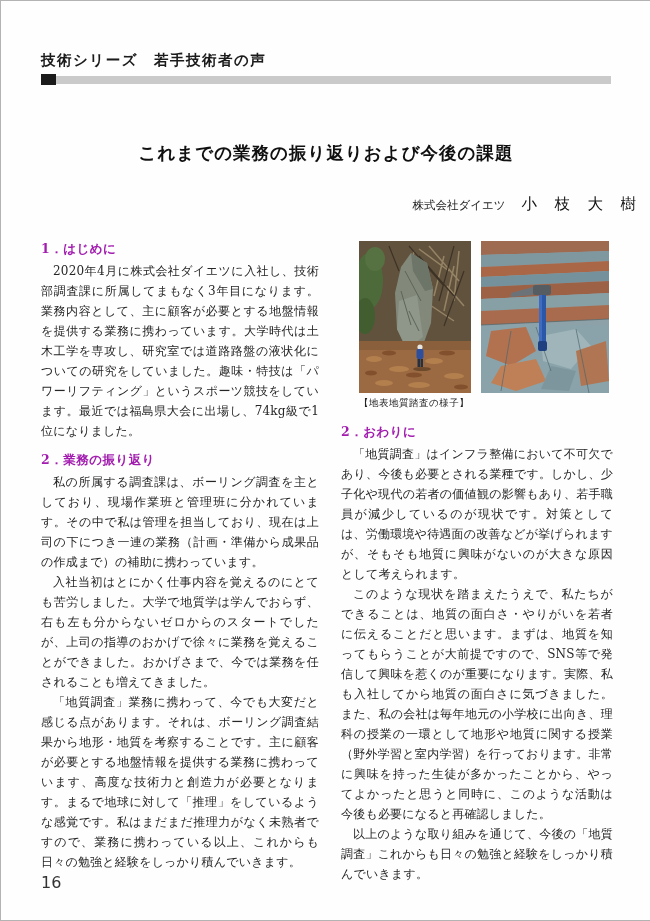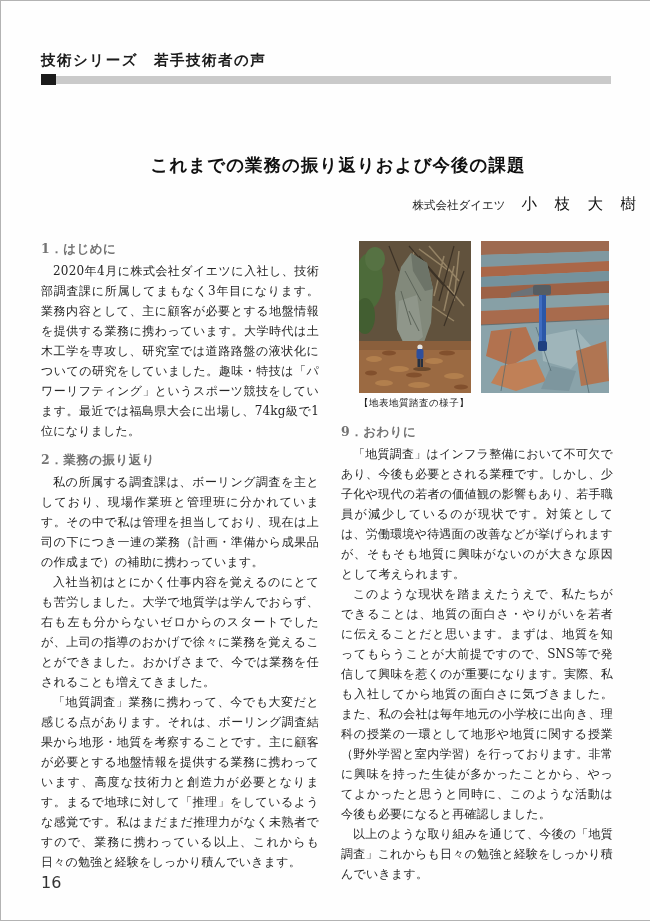--- a/index.html
+++ b/index.html
@@ -19,34 +19,34 @@
   .series-title {
     font-family:"DejaVu Sans","Liberation Sans",sans-serif;
     font-weight:bold; font-size:14.5px; letter-spacing:1.5px; color:#1b1b1b;
   }
   .series-rule { display:flex; align-items:center; margin-top:4px; height:11px; }
   .rule-square { width:15px; height:11px; background:#1b1b1b; flex:0 0 auto; }
   .rule-bar { flex:1; height:8px; background:#cacaca; }
 
   
   .article-title {
-    position:absolute; top:140px; left:40px; width:570px; margin:12px;
+    position:absolute; top:140px; left:40px; width:570px; margin:0;
     text-align:center; font-size:17.5px; font-weight:bold;
     letter-spacing:1px; color:#101010;
   }
   .byline { position:absolute; top:193px; right:40px; display:flex; align-items:baseline; gap:16px; }
   .company { font-size:11.5px; color:#1d1d1d; }
   .author  { font-size:15.5px; color:#101010; letter-spacing:1px; }
 
   
   .columns { position:absolute; top:240px; left:40px; display:flex; gap:22px; }
   .col-left  { width:278px; }
   .col-right { width:272px; }
 
-  h2.sec-h { font-size:12.5px; font-weight:bold; margin:0 0 3px 0; letter-spacing:0.5px; color:#737373; }
+  h2.sec-h { font-size:12.5px; font-weight:bold; margin:0 0 3px 0; letter-spacing:0.5px; color:#a21caf; }
   p.body-p {
     font-size:12px; line-height:20px; margin:0;
     text-align:justify; text-indent:1em; letter-spacing:0.2px; color:#262626;
   }
   .sect-review { margin-top:11px; }
   .sect-conclusion { margin-top:14px; }
 
   
   figure.photos { margin:0; padding-left:18px; }
   .photo-row { display:flex; gap:10px; height:152px; }
@@ -170,21 +170,21 @@
               <rect x="58" y="54" width="3" height="52" fill="#3f6cc0"></rect>
               <rect x="57" y="100" width="9" height="10" rx="2" fill="#1e3f80"></rect>
             </g>
           </svg>
 
         </div>
         <figcaption class="fig-cap">【地表地質踏査の様子】</figcaption>
       </figure>
 
       <section class="sect-conclusion">
-        <h2 class="sec-h">9．おわりに</h2>
+        <h2 class="sec-h">2．おわりに</h2>
         <p class="body-p">「地質調査」はインフラ整備において不可欠であり、今後も必要とされる業種です。しかし、少子化や現代の若者の価値観の影響もあり、若手職員が減少しているのが現状です。対策としては、労働環境や待遇面の改善などが挙げられますが、そもそも地質に興味がないのが大きな原因として考えられます。</p>
         <p class="body-p">このような現状を踏まえたうえで、私たちができることは、地質の面白さ・やりがいを若者に伝えることだと思います。まずは、地質を知ってもらうことが大前提ですので、SNS等で発信して興味を惹くのが重要になります。実際、私も入社してから地質の面白さに気づきました。また、私の会社は毎年地元の小学校に出向き、理科の授業の一環として地形や地質に関する授業（野外学習と室内学習）を行っております。非常に興味を持った生徒が多かったことから、やってよかったと思うと同時に、このような活動は今後も必要になると再確認しました。</p>
         <p class="body-p">以上のような取り組みを通じて、今後の「地質調査」これからも日々の勉強と経験をしっかり積んでいきます。</p>
       </section>
     </div>
 
   </div>
 
   <div class="page-number">16</div>
 

